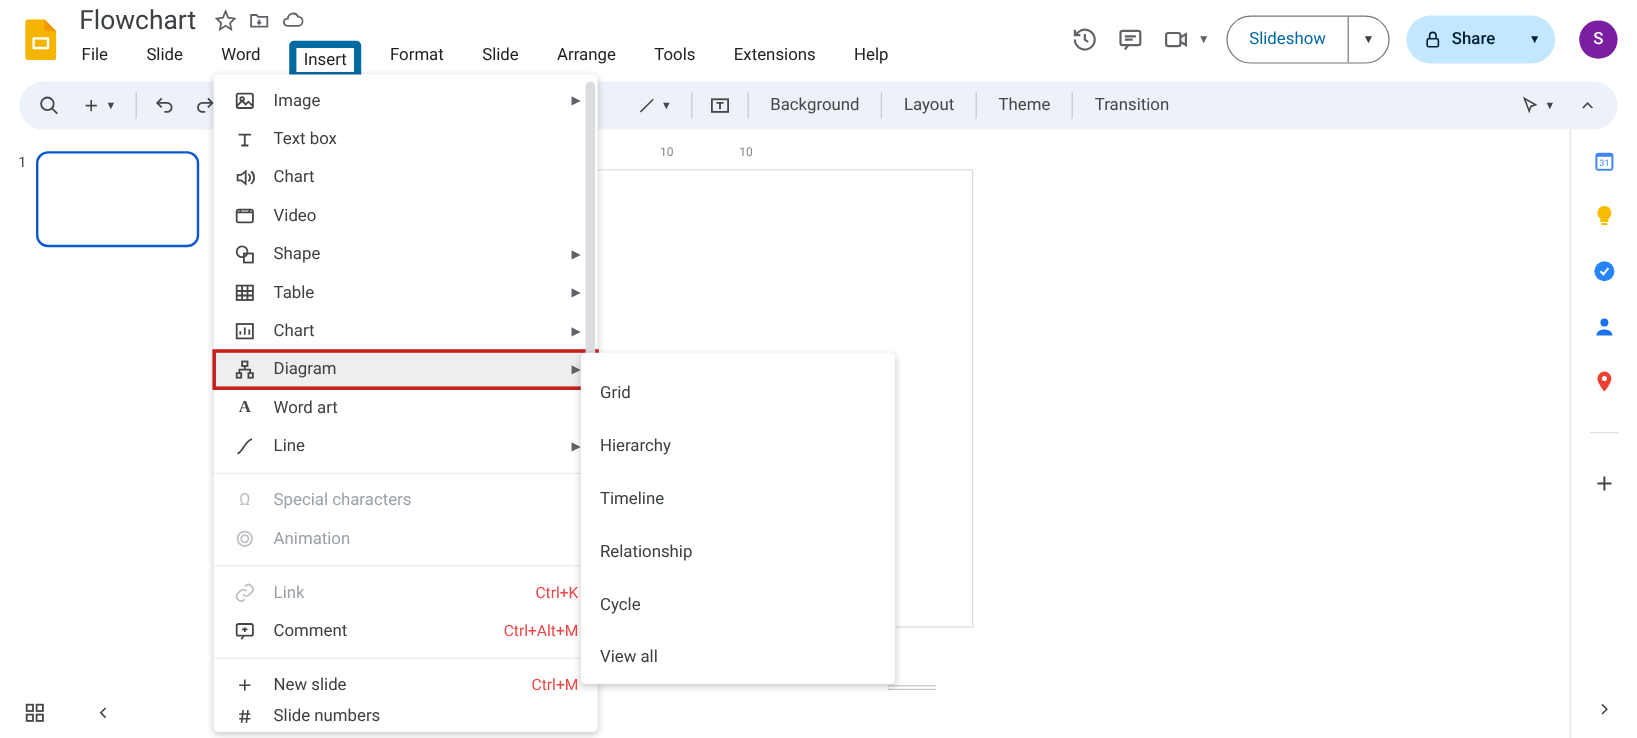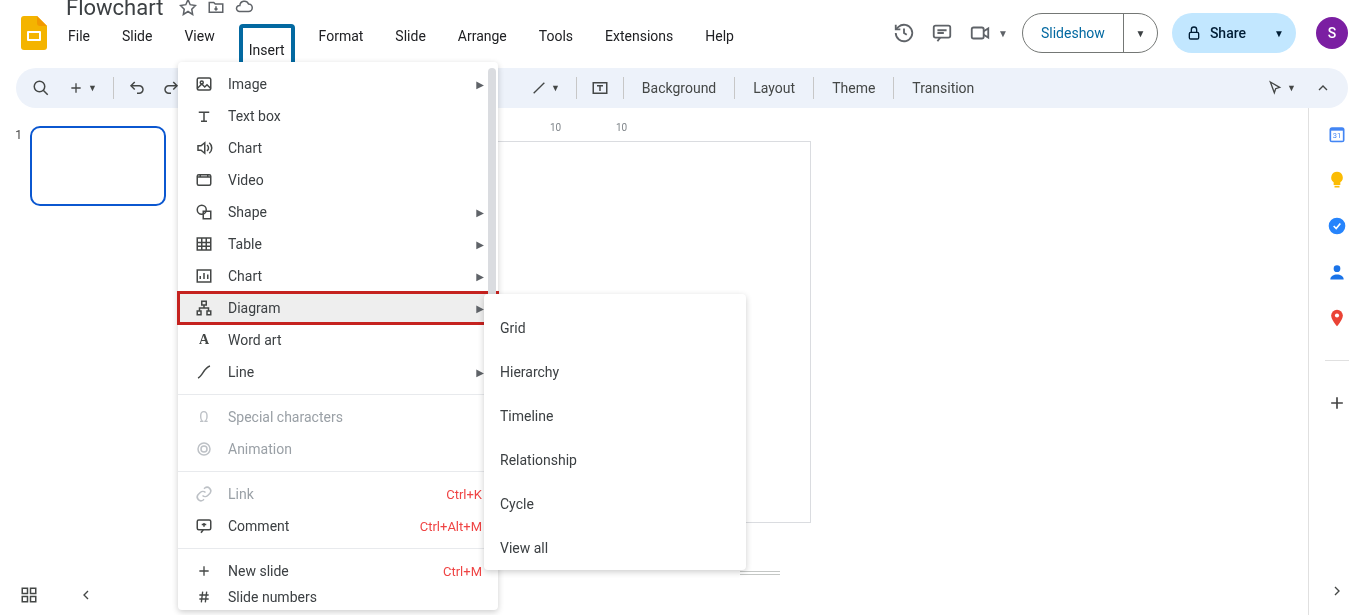--- a/index.html
+++ b/index.html
@@ -8,21 +8,21 @@
   
   .header { display: flex; align-items: center; padding: 6px 16px 0 16px; height: 60px; }
   .logo { width: 36px; height: 36px; display: flex; align-items: center; justify-content: center; margin-right: 8px; }
   .logo svg { width: 26px; height: 34px; }
   .doc-info { flex: 1; }
   .doc-title-row { display: flex; align-items: center; gap: 10px; padding-top: 2px; }
   .doc-title { font-size: 22px; color: #3c4043; padding: 2px 6px; border-radius: 4px; }
   .title-icon { width: 18px; height: 18px; display: flex; align-items: center; justify-content: center; color: #5f6368; }
   .menu-bar { display: flex; gap: 16px; padding-top: 2px; }
   .menu-item { padding: 4px 8px; font-size: 14px; color: #202124; border-radius: 4px; cursor: pointer; }
-  .menu-item.highlighted { border: 4px solid #0369a1; padding: 14px 6px; }
+  .menu-item.highlighted { border: 6px solid #0369a1; padding: 2px 6px; }
   .header-right { display: flex; align-items: center; gap: 14px; }
   .hicon { width: 24px; height: 24px; color: #5f6368; display: flex; align-items: center; justify-content: center; }
   .cam-group { display:flex; align-items:center; gap:6px; }
   .slideshow-btn { display:flex; align-items:center; border:1px solid #747775; border-radius: 20px; height:40px; overflow:hidden; }
   .slideshow-btn .main { padding: 0 18px; font-size:14px; color:#0369a1; }
   .slideshow-btn .drop { border-left:1px solid #747775; width:34px; height:100%; display:flex;align-items:center;justify-content:center; }
   .share-btn { display:flex; align-items:center; background:#c2e7ff; border-radius:20px; height:40px; overflow:hidden; }
   .share-btn .main { padding: 0 16px 0 14px; display:flex; align-items:center; gap:8px; font-size:14px; color:#001d35; font-weight:500; }
   .share-btn .drop { width:34px; height:100%; display:flex;align-items:center;justify-content:center; color:#001d35; }
   .avatar { width:32px; height:32px; border-radius:50%; background:#7b1fa2; color:#fff; display:flex;align-items:center;justify-content:center; font-weight:500; margin-left:6px; }
@@ -103,21 +103,21 @@
         </span>
       <span class="title-icon">
           <svg width="20" height="18" viewBox="0 0 24 24" fill="none" stroke="#5f6368" stroke-width="2">
             <path d="M6 18a4 4 0 1 1 .5-7.97A6 6 0 0 1 18 8a4 4 0 0 1 0 10H6z"></path>
           </svg>
         </span>
     </div>
     <div class="menu-bar">
       <span class="menu-item">File</span>
       <span class="menu-item">Slide</span>
-      <span class="menu-item">View</span>
+      <span class="menu-item">Word</span>
       <span class="menu-item highlighted">Insert</span>
       <span class="menu-item">Format</span>
       <span class="menu-item">Slide</span>
       <span class="menu-item">Arrange</span>
       <span class="menu-item">Tools</span>
       <span class="menu-item">Extensions</span>
       <span class="menu-item">Help</span>
     </div>
   </div>
   <div class="header-right">

